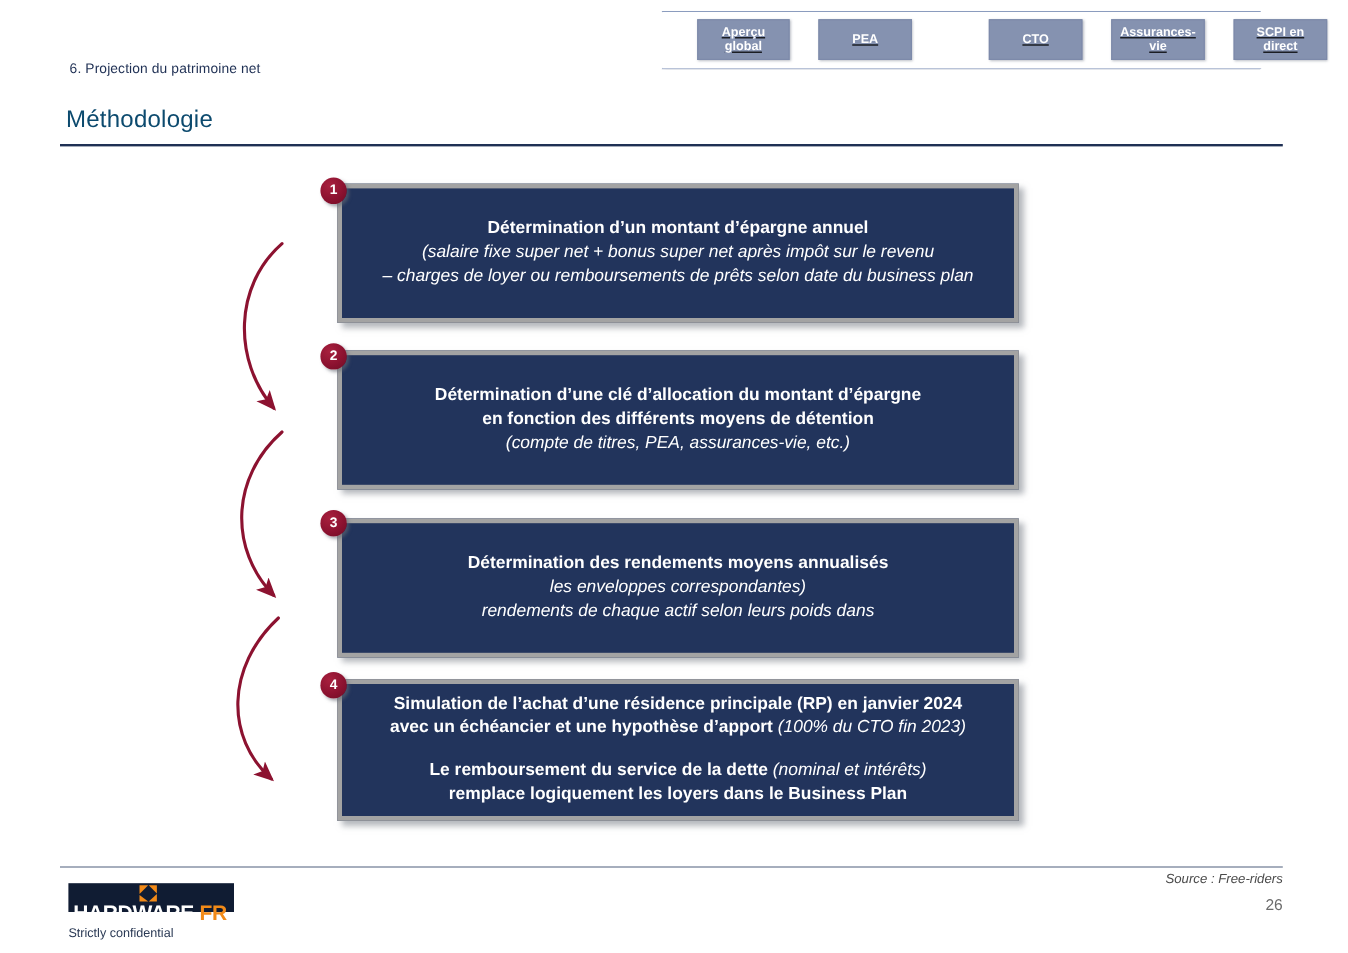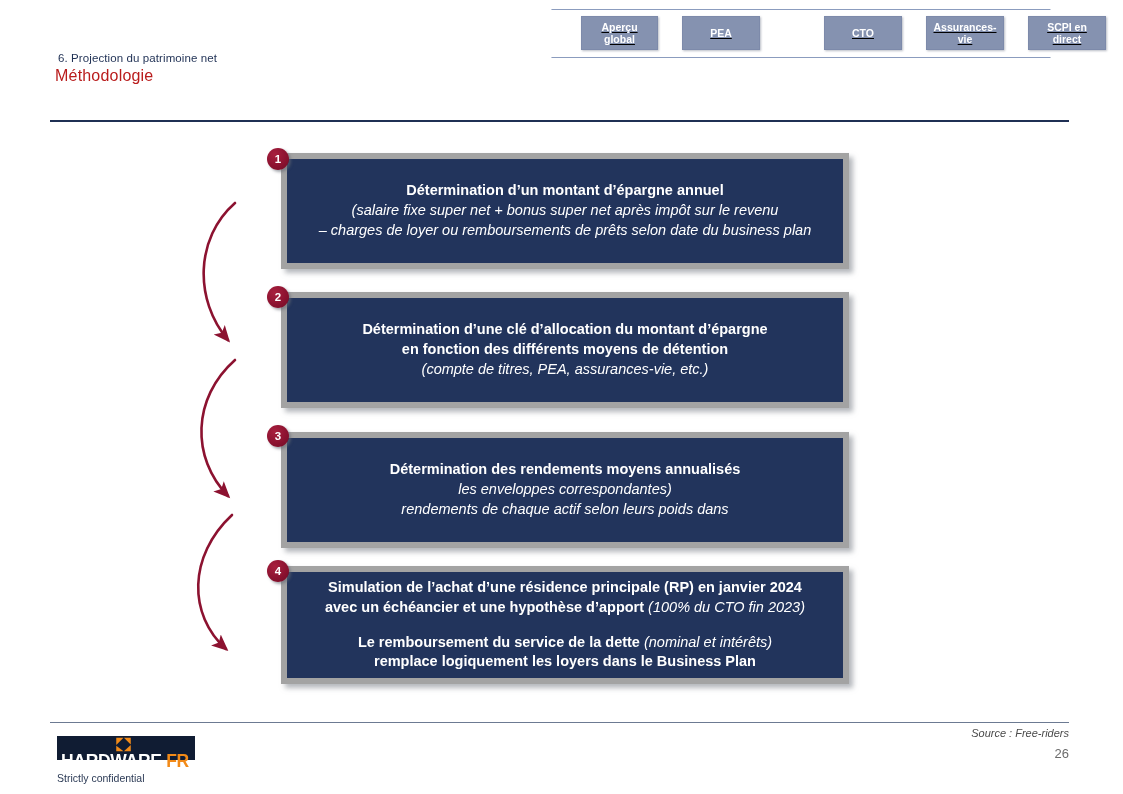--- a/index.html
+++ b/index.html
@@ -71,39 +71,39 @@
     position: absolute;
     left: 58px;
     top: 52px;
     font-size: 11.5px;
     color: #1f3054;
     letter-spacing: 0.1px;
   }
   #page-title {
     position: absolute;
     left: 55px;
-    top: 67px;
-    font-size: 16px;
-    color: #b91c1c;
+    top: 89px;
+    font-size: 20px;
+    color: #0c4a6e;
     letter-spacing: 0.2px;
   }
   #header-rule {
     position: absolute;
     left: 50px;
     top: 120px;
     width: 1019px;
     height: 2px;
     background: #1f3054;
   }
 
   
   .step-box {
     position: absolute;
     background: #22345c;
-    border: 6px solid #a3a3a3;
+    border: 4px solid #a3a3a3;
     box-sizing: border-box;
     box-shadow: 4px 4px 5px rgba(120,125,135,0.55);
     color: #ffffff;
     display: flex;
     flex-direction: column;
     align-items: center;
     justify-content: center;
     text-align: center;
     padding: 6px 14px;
   }

